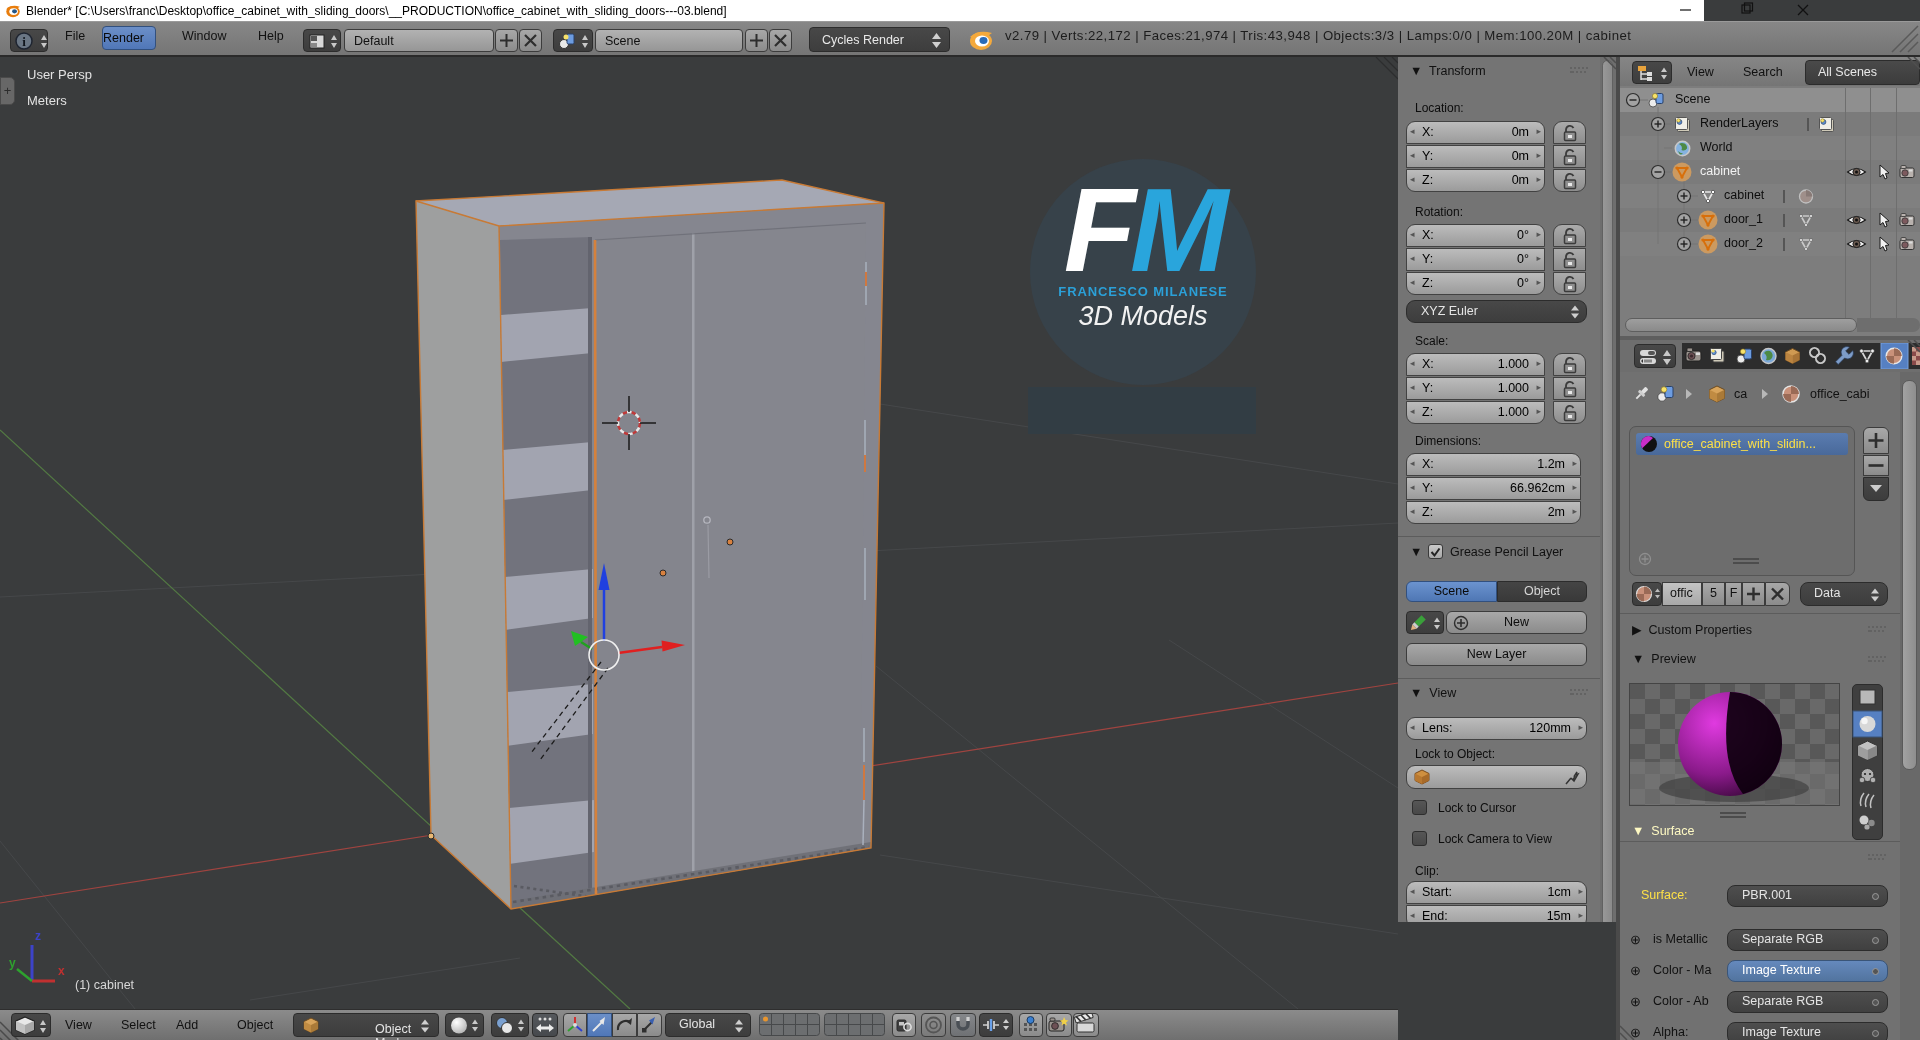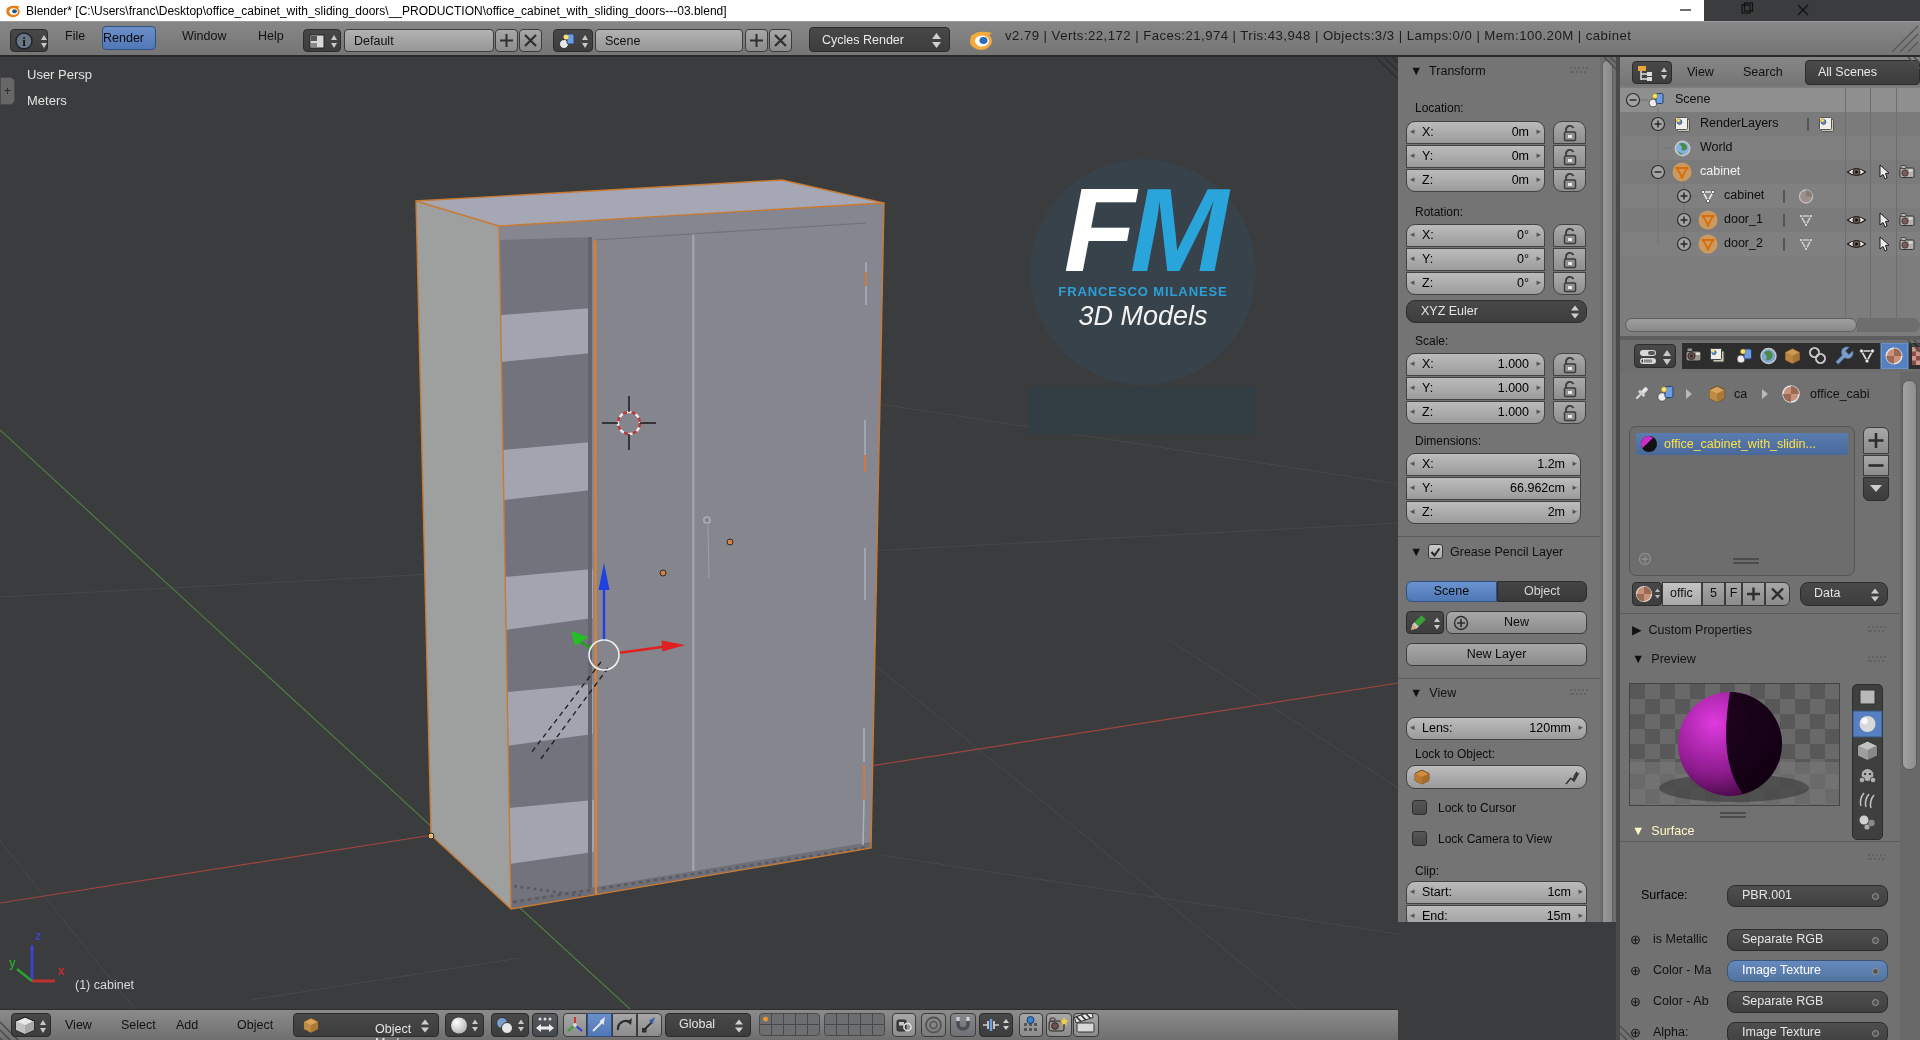--- a/index.html
+++ b/index.html
@@ -787,21 +787,21 @@
         <circle cx="6" cy="6" r="4.5" fill="#cfcfcf"></circle>
         <circle cx="13.5" cy="9" r="3.2" fill="#8a8a8a"></circle>
         <circle cx="9" cy="13" r="2.6" fill="#aaa"></circle>
       </g>
   </svg>
   <div class="abs" style="left:100px;top:472px;width:26px;height:2px;background:#4c4c4c;"></div>
   <div class="abs" style="left:100px;top:476px;width:26px;height:2px;background:#4c4c4c;"></div>
   <div class="abs" style="left:0px;top:501px;width:280px;height:1px;background:#5c5c5c;"></div>
   <span class="abs" style="left:12px;top:484px;font-size:12.5px;color:#fef9c3;">▼&nbsp; Surface</span>
   <div class="grip gripb" style="position:absolute;left:248px;top:514px;width:18px;height:7px;"></div>
-  <span class="abs" style="left:21px;top:548px;font-size:12.5px;color:#000000;">Surface:</span>
+  <span class="abs" style="left:21px;top:548px;font-size:12.5px;color:#fde047;">Surface:</span>
   <div class="pdrop" style="top:545px;">PBR.001<span class="sock"></span></div>
   <span class="plus" style="left:10px;top:592px;">⊕</span>
   <span class="abs" style="left:33px;top:592px;font-size:12.5px;color:#111;">is Metallic</span>
   <div class="pdrop" style="top:589px;">Separate RGB<span class="sock"></span></div>
   <span class="plus" style="left:10px;top:623px;">⊕</span>
   <span class="abs" style="left:33px;top:623px;font-size:12.5px;color:#111;">Color - Ma</span>
   <div class="pdrop sel" style="top:620px;">Image Texture<span class="sock"></span></div>
   <span class="plus" style="left:10px;top:654px;">⊕</span>
   <span class="abs" style="left:33px;top:654px;font-size:12.5px;color:#111;">Color - Ab</span>
   <div class="pdrop" style="top:651px;">Separate RGB<span class="sock"></span></div>

